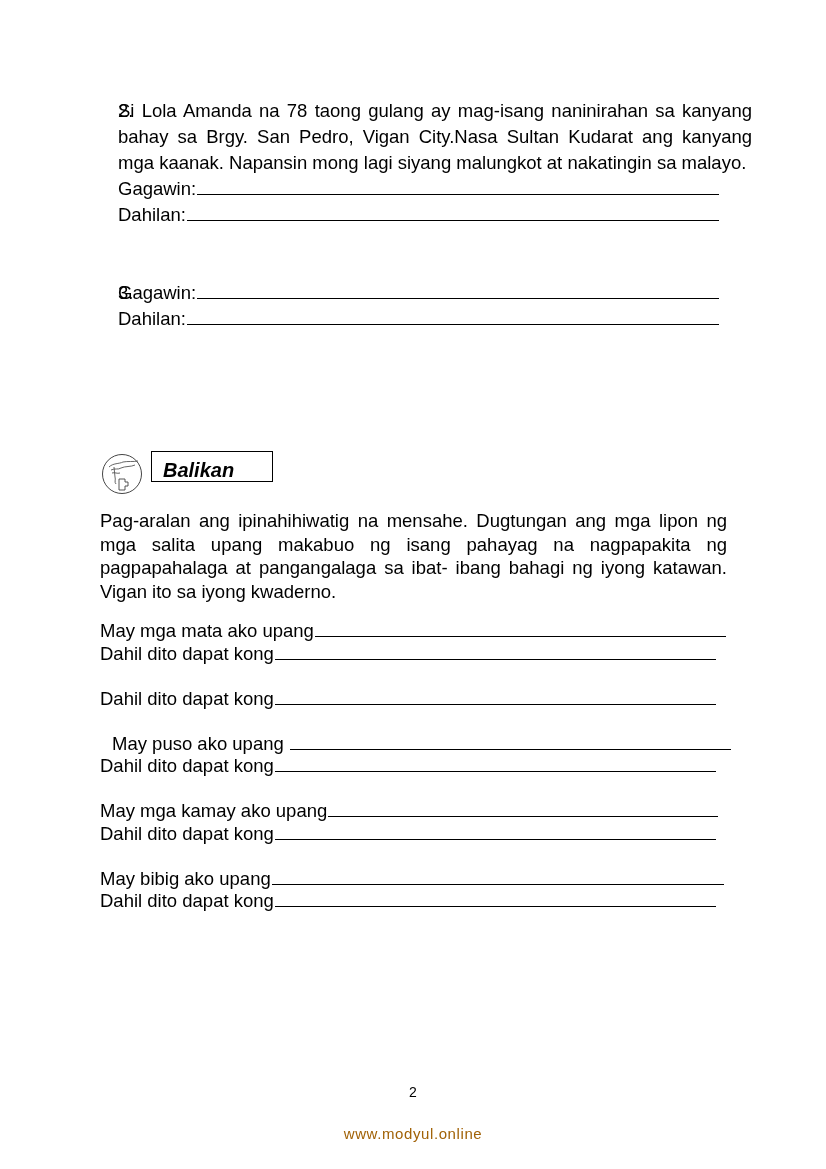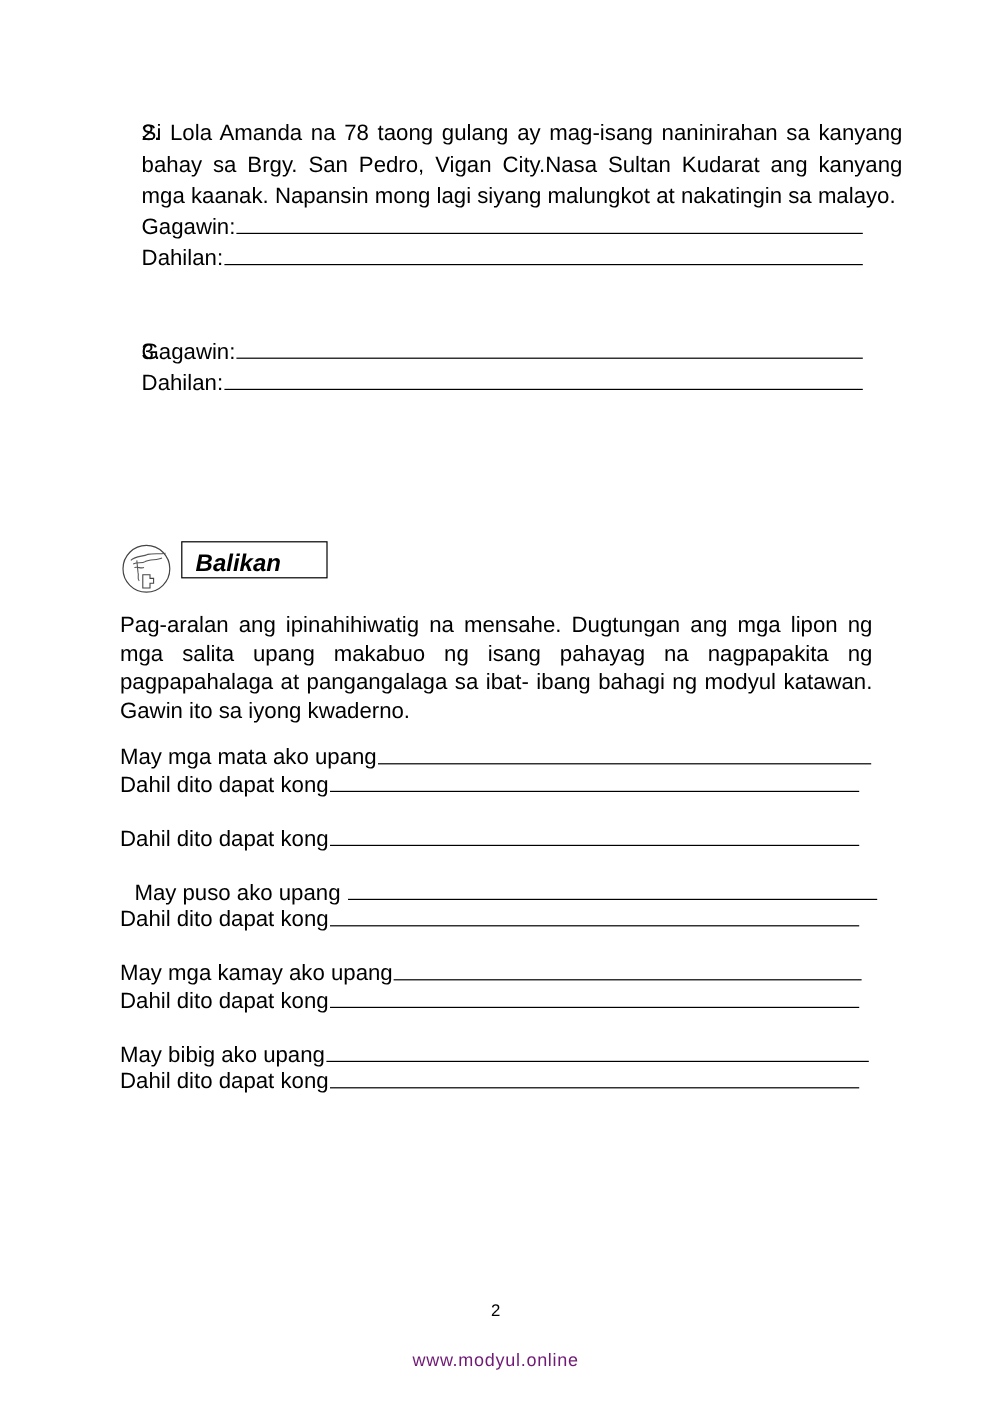--- a/index.html
+++ b/index.html
@@ -12,21 +12,21 @@
     .fill-line .blank { flex: 1; border-bottom: 1.3px solid #000; height: 16px; margin-left: 1px; }
     .balikan-icon { position: absolute; left: 101px; top: 453px; width: 42px; height: 42px; }
     .balikan-box { position: absolute; left: 151px; top: 451px; width: 122px; height: 31px;
       border: 1.3px solid #000; box-sizing: border-box; }
     .balikan-box span { position: absolute; left: 11px; top: 7px; font-weight: bold; font-style: italic; font-size: 20px; }
     .intro { position: absolute; left: 100px; top: 509px; width: 627px; line-height: 23.5px; text-align: justify; }
     .sentences { position: absolute; left: 100px; top: 620px; }
     .pair { margin-bottom: 22.5px; }
     .pair .fill-line { line-height: 22.5px; }
     .page-number { position: absolute; left: 0; width: 826px; top: 1084px; text-align: center; font-size: 14px; }
-    .watermark { position: absolute; left: 0; width: 826px; top: 1125px; text-align: center; font-size: 15px; color: #701a75; letter-spacing: 0.6px; }
+    .watermark { position: absolute; left: 0; width: 826px; top: 1125px; text-align: center; font-size: 15px; color: #a16207; letter-spacing: 0.6px; }
   </style>
 </head>
 <body>
 
 <div class="item" style="top:98px;">
   <span class="num">2.</span>
   <div class="body">
     <div>Si Lola Amanda  na 78 taong gulang ay mag-isang naninirahan sa kanyang bahay sa Brgy. San Pedro, Vigan City.Nasa Sultan Kudarat ang kanyang mga kaanak. Napansin mong lagi siyang malungkot at nakatingin sa malayo.</div>
     <div class="fill-line" style="width:601px;">
       <span>Gagawin:</span>
@@ -60,21 +60,21 @@
     <path d="M10 17 C14 15, 17 17, 20 15 C24 13, 30 14, 34 12" fill="none" stroke="#555" stroke-width="0.9"></path>
     <path d="M11 20 C14 19, 16 21, 19 20" fill="none" stroke="#555" stroke-width="0.9"></path>
     <path d="M13 14 L14 24 C15 27, 13 29, 15 31" fill="none" stroke="#555" stroke-width="0.9"></path>
     <path d="M18 26 L24 26 L24 29 L27 29 L27 33 L24 33 L24 37 L18 37 Z" fill="none" stroke="#444" stroke-width="0.9"></path>
   </svg>
 </div>
 <div class="balikan-box">
   <span>Balikan</span>
 </div>
 
-<div class="intro">Pag-aralan ang ipinahihiwatig na mensahe. Dugtungan ang mga lipon ng mga salita upang makabuo ng isang pahayag na nagpapakita ng pagpapahalaga at pangangalaga sa ibat- ibang bahagi ng modyul katawan. Gawin ito sa iyong kwaderno.</div>
+<div class="intro">Pag-aralan ang ipinahihiwatig na mensahe. Dugtungan ang mga lipon ng mga salita upang makabuo ng isang pahayag na nagpapakita ng pagpapahalaga at pangangalaga sa ibat- ibang bahagi ng iyong katawan. Vigan ito sa iyong kwaderno.</div>
 
 <div class="sentences">
   <div class="pair">
     <div class="fill-line" style="width:626px;">
       <span>May mga mata ako upang</span>
       <span class="blank"></span>
     </div>
     <div class="fill-line" style="width:616px;">
       <span>Dahil dito dapat kong</span>
       <span class="blank"></span>

